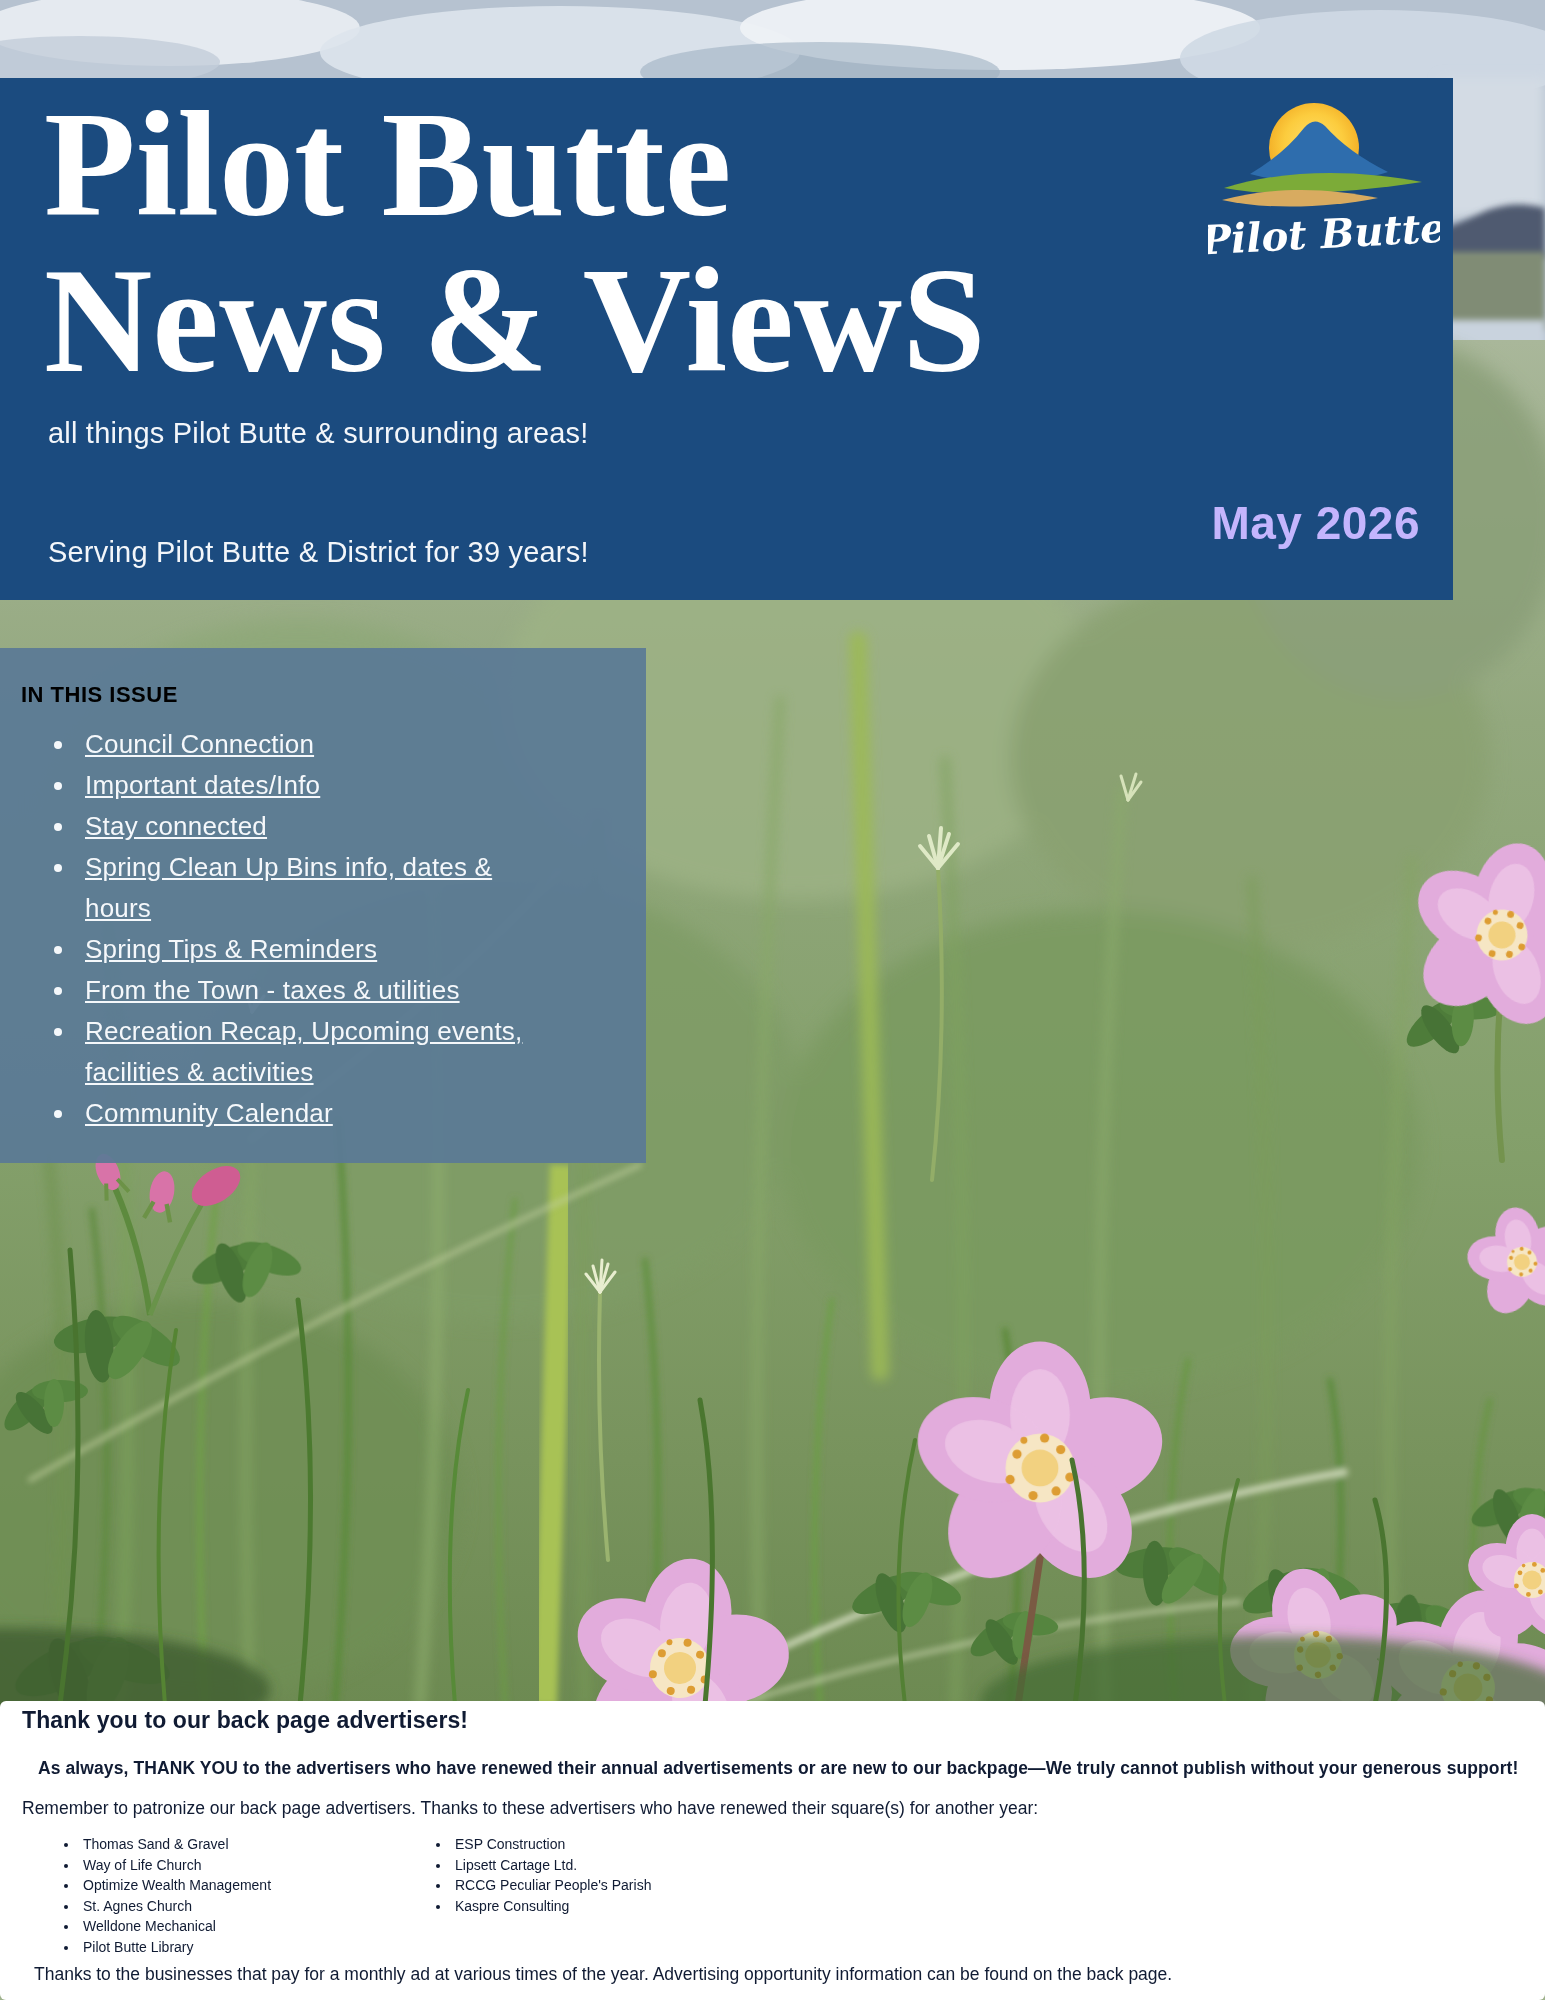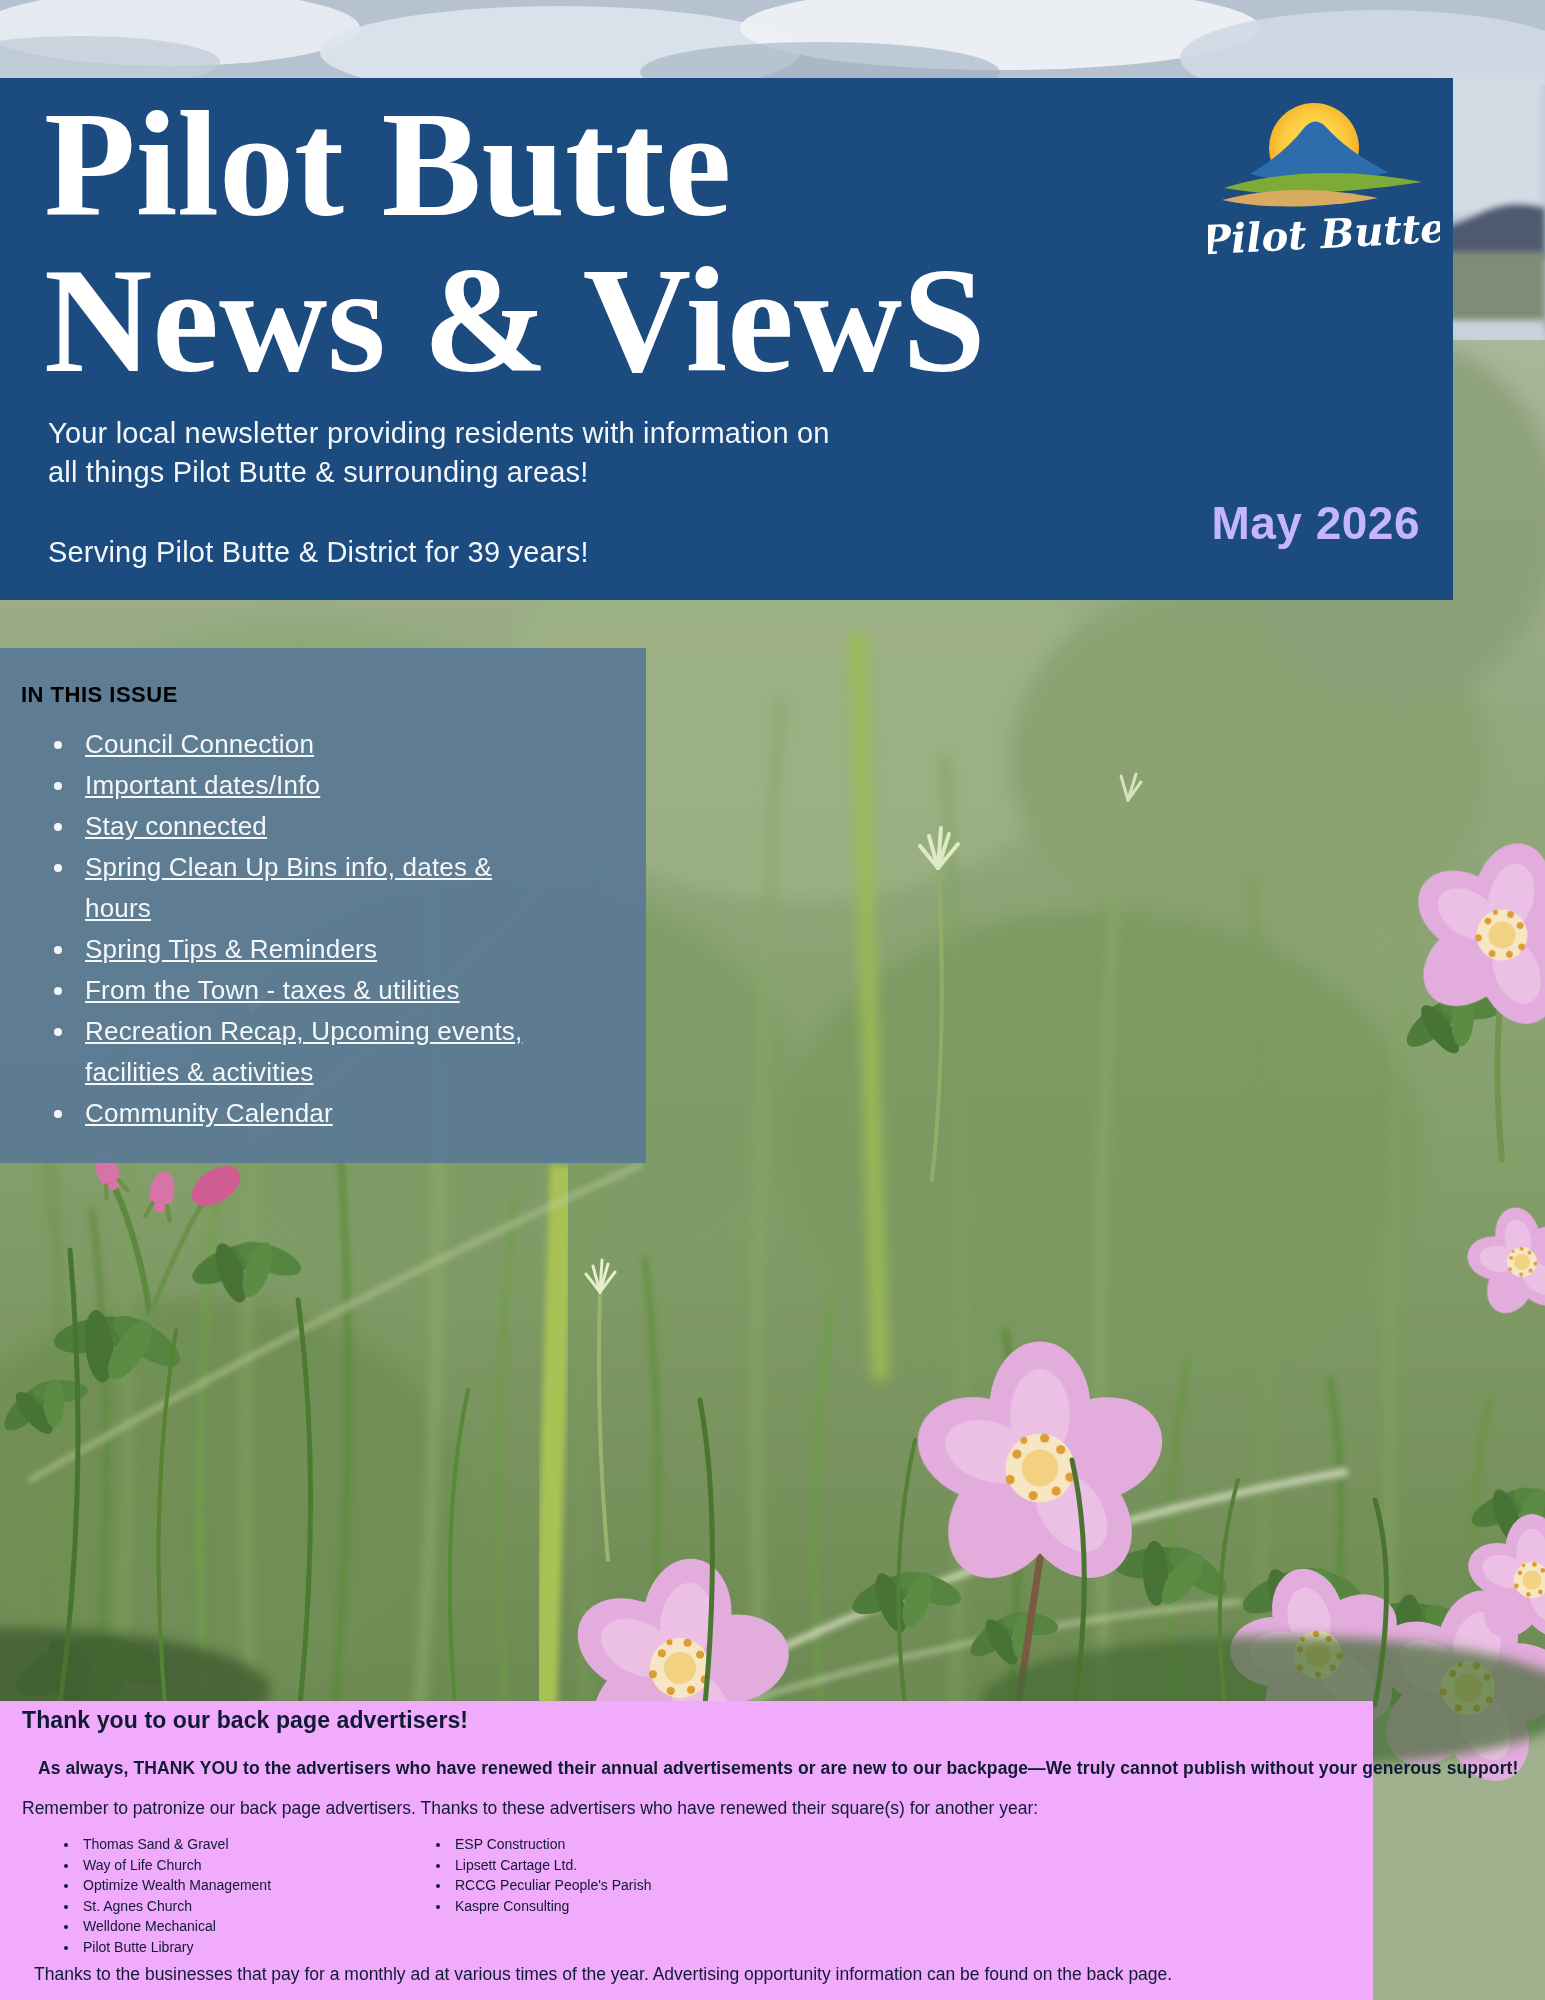--- a/index.html
+++ b/index.html
@@ -52,22 +52,22 @@
     margin:16px 0 0 0;padding:0 0 0 56px;width:480px;
   }
   .issue-panel li{
     font-size:26px;line-height:41px;letter-spacing:.2px;color:#f5f8fb;
     padding-left:8px;
     text-decoration:underline;
   }
 
   
   .ad-band{
-    position:absolute;left:0;top:1701px;width:1373px;height:299px;
-    background:#f0abfc;color:#101b33;box-sizing:border-box;
+    position:absolute;left:0;top:1701px;width:1545px;height:299px;
+    background:#ffffff;color:#101b33;box-sizing:border-box;border-radius:6px;
   }
   .ad-heading{
     position:absolute;left:22px;top:6px;margin:0;
     font-size:23px;font-weight:800;letter-spacing:.1px;
   }
   .ad-intro-bold{
     position:absolute;left:22px;top:38px;width:1502px;margin:16px;
     font-size:17.5px;font-weight:bold;line-height:26px;letter-spacing:.1px;
   }
   .ad-intro-reg{
@@ -297,21 +297,20 @@
     </g>
   </svg>
 
   <header class="masthead">
     <div class="masthead-title">
       <div>Pilot Butte</div>
       <div>News &amp; ViewS</div>
     </div>
 
     <div class="tagline">
-      <div>Your local newsletter providing residents with information on</div>
       <div>all things Pilot Butte &amp; surrounding areas!</div>
     </div>
 
     <div class="serving">Serving Pilot Butte &amp; District for 39 years!</div>
 
     <div class="issue-date">May 2026</div>
 
     <svg class="logo" viewBox="0 0 232 182" xmlns="http://www.w3.org/2000/svg">
       <circle cx="106" cy="54" r="45" fill="url(#sunG)"></circle>
       <path d="M42,80 Q76,60 96,34 Q106,22 117,32 Q140,58 180,78 Q150,88 102,89 Q68,87 42,80 Z" fill="#2e6dad"></path>

